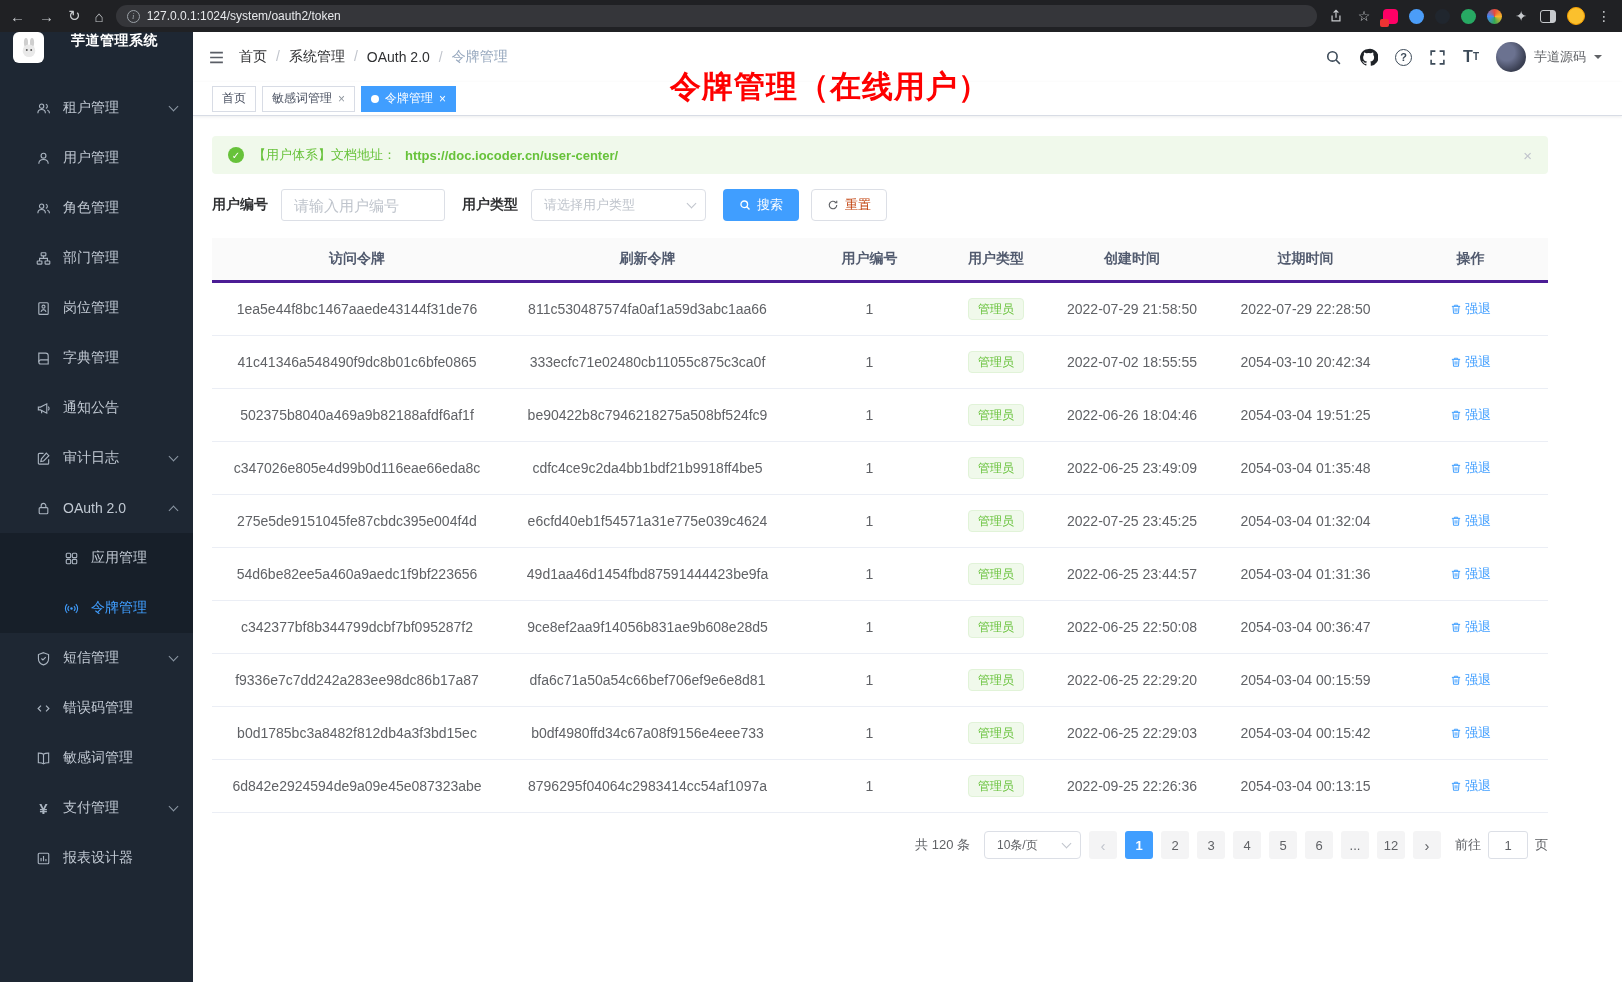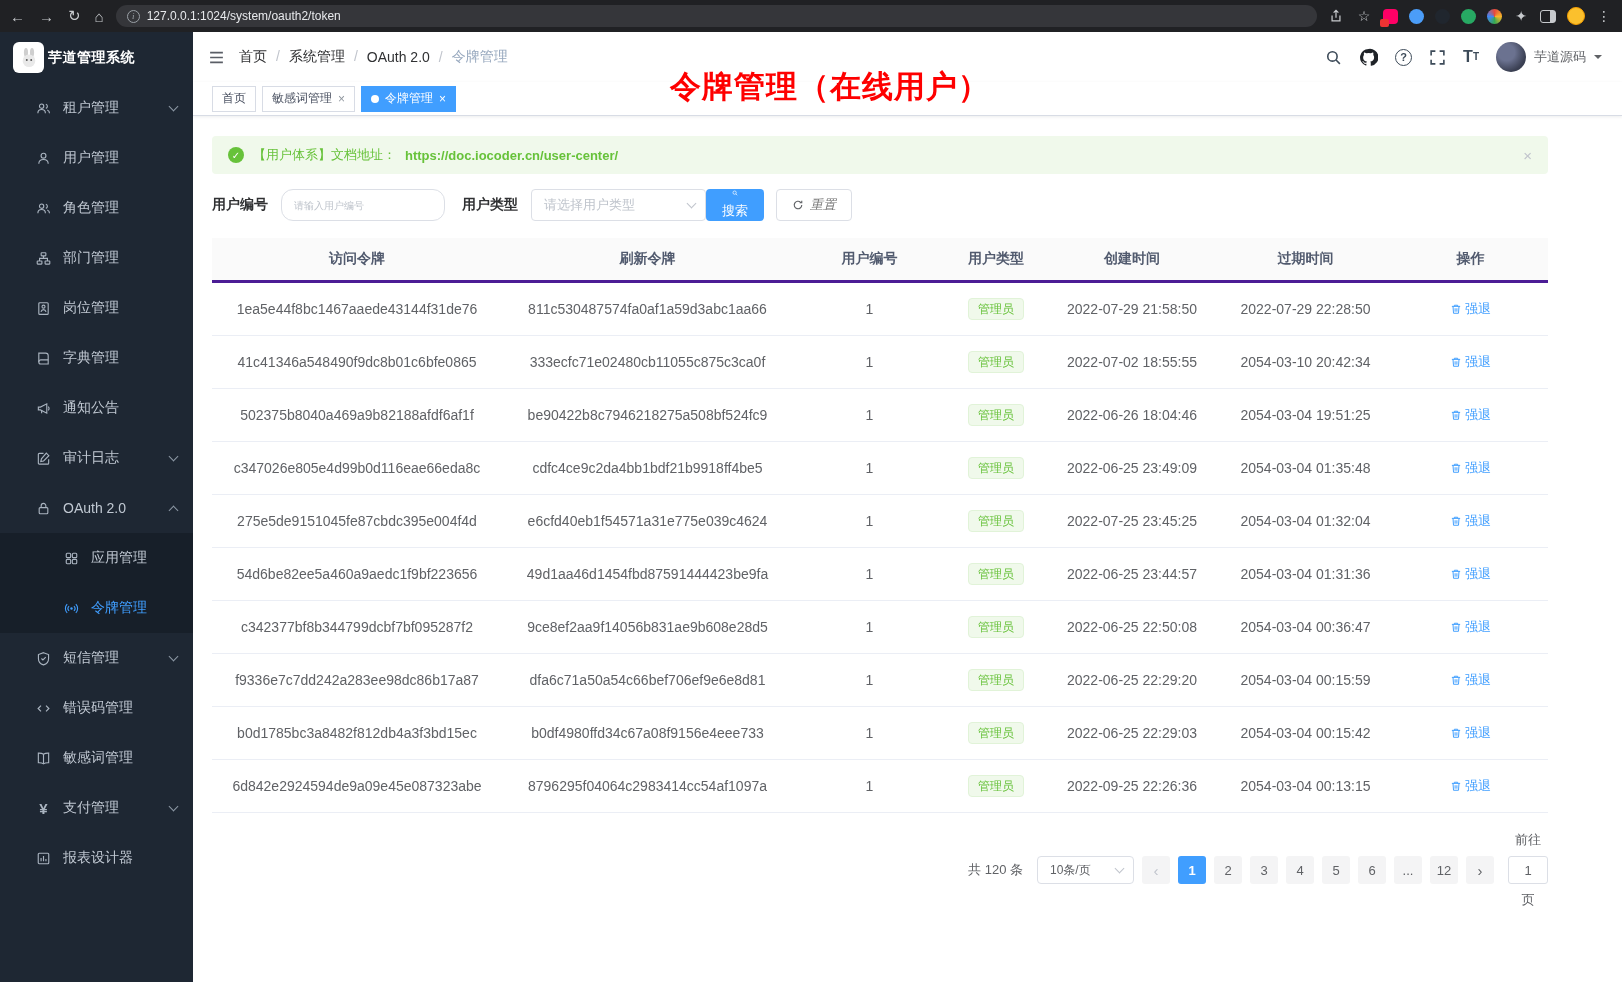--- a/index.html
+++ b/index.html
@@ -23,21 +23,21 @@
   .ext-badge { position:absolute; left:-3px; bottom:-3px; width:9px; height:8px; background:#e33; border-radius:2px; }
   .panel-ico { width:16px; height:13px; border:1.5px solid #c7cacd; border-radius:3px; position:relative; cursor:pointer; }
   .panel-ico::after { content:""; position:absolute; right:0; top:0; bottom:0; width:5px; background:#c7cacd; }
   .b-avatar { width:18px; height:18px; border-radius:50%; background:#fbc02d; border:1px solid #f59f00; cursor:pointer; }
 
   
   .app { display:flex; height:950px; }
 
   
   .sidebar { width:193px; background:#1e2733; flex:0 0 193px; overflow:hidden; }
-  .logo { height:51px; display:flex; align-items:center; gap:4px; padding-left:13px; }
+  .logo { height:51px; display:flex; align-items:flex-start; gap:27px; padding-left:13px; }
   .logo-img { width:31px; height:31px; background:#fff; border-radius:6px;
     display:flex; align-items:center; justify-content:center; }
   .logo-title { color:#fff; font-size:14px; font-weight:700; letter-spacing:.5px; }
   .menu-item { height:50px; display:flex; align-items:center; padding:0 16px 0 19px;
     color:#c0c8d2; font-size:14px; cursor:pointer;margin-left:16px; }
   .menu-item .mi-icon { width:17px; margin-right:11px; display:flex; align-items:center; justify-content:center; color:#aab4c0; }
   .menu-item .mi-label { flex:1; white-space:nowrap; }
   .chev { width:7px; height:7px; border-right:1.4px solid #8d98a5; border-bottom:1.4px solid #8d98a5;
     transform:rotate(45deg); margin-top:-3px; }
   .chev.up { transform:rotate(-135deg); margin-top:4px; }
@@ -83,34 +83,34 @@
 
   .alert { height:38px; background:#f0f9eb; border-radius:4px; display:flex; align-items:center;
     gap:9px; padding:0 16px; color:#67c23a; font-size:13px; }
   .check-circ { width:16px; height:16px; border-radius:50%; background:#67c23a; color:#fff;
     display:flex; align-items:center; justify-content:center; font-size:10px; flex:0 0 auto; }
   .alert a { color:#67c23a; text-decoration:none;font-weight:bold; }
   .alert-close { margin-left:auto; color:#c0c4cc; font-size:15px; cursor:pointer; font-style:normal; }
 
   .filters { margin-top:15px; display:flex; align-items:center; font-size:14px; }
   .f-label { font-weight:700; color:#303133; margin-right:13px; white-space:nowrap; }
-  .f-input { width:164px; height:32px; border:1px solid #dcdfe6; border-radius:12px;
-    padding:0 12px; font-size:10px; color:#606266; outline:none; }
+  .f-input { width:164px; height:32px; border:1px solid #dcdfe6; border-radius:3px;
+    padding:0 12px; font-size:15px; color:#606266; outline:none; }
   .f-input::placeholder { color:#bfc4cc; }
   .f-gap { width:17px; }
   .select { height:32px; border:1px solid #dcdfe6; border-radius:4px; background:#fff;
     display:flex; align-items:center; justify-content:space-between; padding:0 10px 0 12px;
     color:#bfc4cc; font-size:13px; cursor:pointer; }
   .select.user-type { width:175px; }
   .sel-caret { width:7px; height:7px; border-right:1.3px solid #c0c4cc; border-bottom:1.3px solid #c0c4cc;
     transform:rotate(45deg); margin-top:-4px; }
   .btn { height:32px; border-radius:4px; font-size:13px; display:inline-flex; align-items:center;
     gap:6px; padding:0 15px; cursor:pointer; border:1px solid transparent; }
-  .btn-primary { background:#409eff; color:#fff; margin-left:0;flex-direction:column; }
-  .btn-default { background:#fff; color:#737373; border-color:#dcdfe6; margin-left:12px;font-style:italic; }
+  .btn-primary { background:#409eff; color:#fff; margin-left:17px; }
+  .btn-default { background:#fff; color:#c2410c; border-color:#dcdfe6; margin-left:12px; }
 
   
   table { width:100%; border-collapse:collapse; table-layout:fixed; margin-top:17px; }
   thead th { background:#fafafa; font-size:14px; font-weight:700; color:#515a6e;
     padding:12px 0; border-bottom:3px solid #4c1d95; text-align:center; }
   tbody td { font-size:14px; color:#606266; text-align:center; padding:15px 0;
     border-bottom:1px solid #ebeef5; overflow:hidden; white-space:nowrap; }
   .badge { display:inline-block; background:#f0f9eb; border:1px solid #e1f3d8; color:#67c23a;
     border-radius:4px; font-size:12px; padding:2px 9px; line-height:16px; }
   .action-link { color:#409eff; font-size:13px; display:inline-flex; align-items:center; gap:3px;
@@ -120,21 +120,21 @@
   .pagination { display:flex; align-items:center; justify-content:flex-end; gap:8px;
     margin:18px 0 0; font-size:13px; color:#606266; }
   .pg-total { margin-right:6px; }
   .select.size { height:28px; width:97px; color:#606266; font-size:12px; }
   .page-btn { min-width:28px; height:28px; border-radius:3px; background:#f4f4f5; color:#606266;
     display:inline-flex; align-items:center; justify-content:center; font-size:13px; cursor:pointer; padding:0 4px; }
   .page-btn.active { background:#409eff; color:#fff; font-weight:700; }
   .page-btn.nav { font-size:15px; }
   .page-btn.nav.disabled { color:#c0c4cc; cursor:default; }
   .pg-pages { display:flex; gap:8px; }
-  .goto { display:flex; align-items:center; gap:7px; margin-left:6px;flex-direction:column; }
+  .goto { display:flex; align-items:center; gap:7px; margin-left:6px; }
   .goto input { width:40px; height:28px; border:1px solid #dcdfe6; border-radius:3px;
     text-align:center; font-size:13px; color:#606266; outline:none; }
 
   
   .annotation { position:fixed; left:670px; top:66px; color:#fe0000; font-size:31px;
     font-weight:700; letter-spacing:1px; z-index:60; white-space:nowrap; }
 
   svg.ic { display:block; }
 </style>
 </head>

